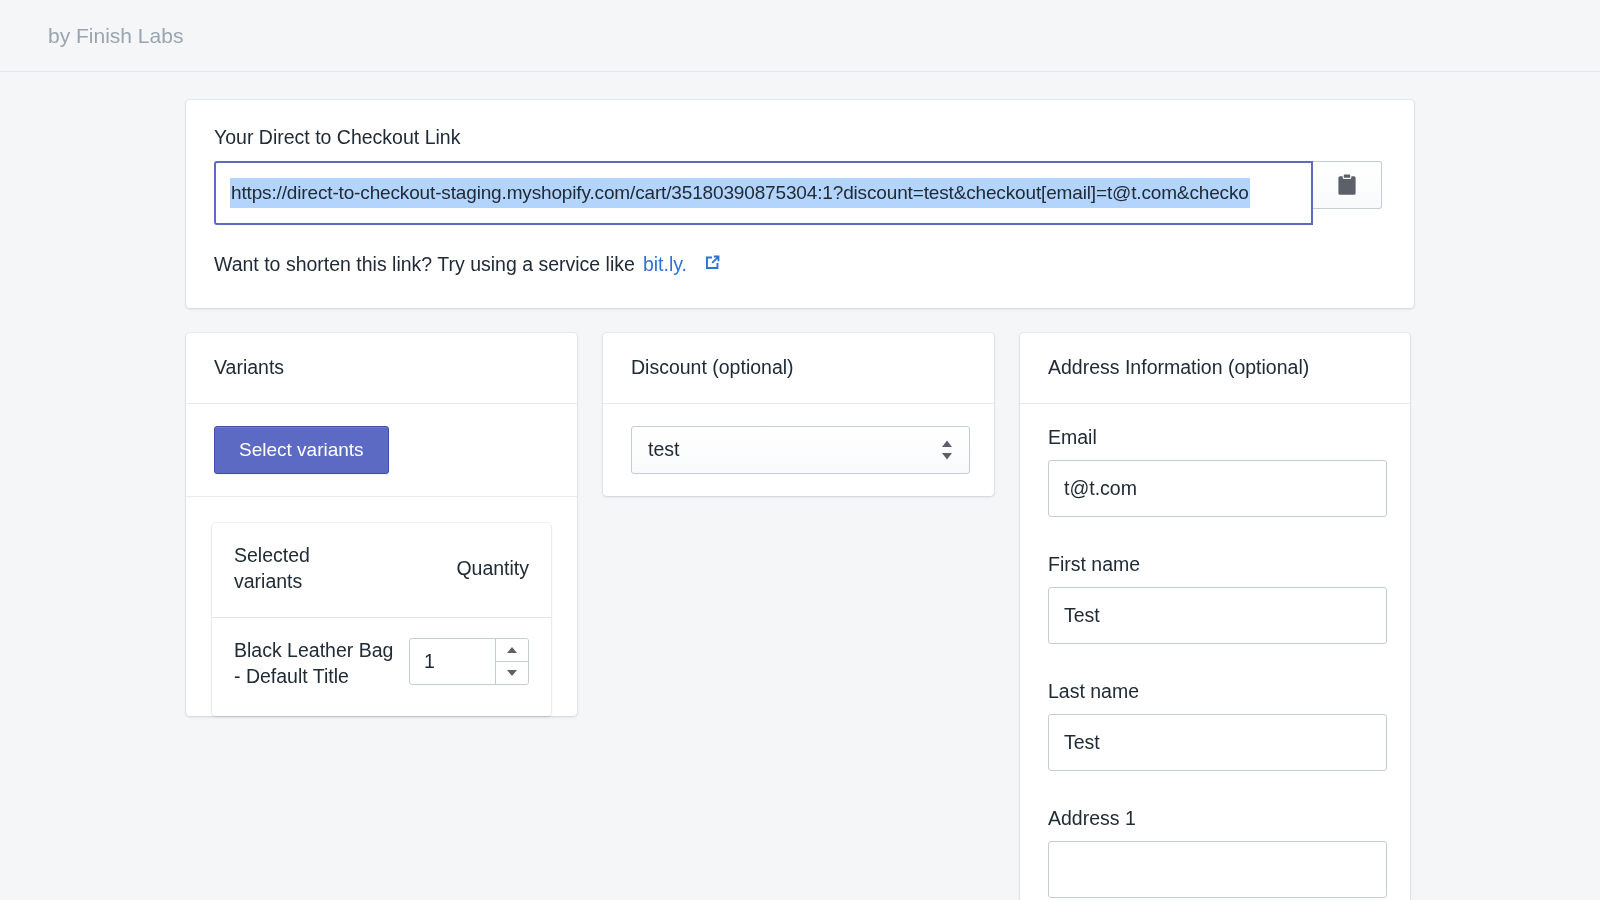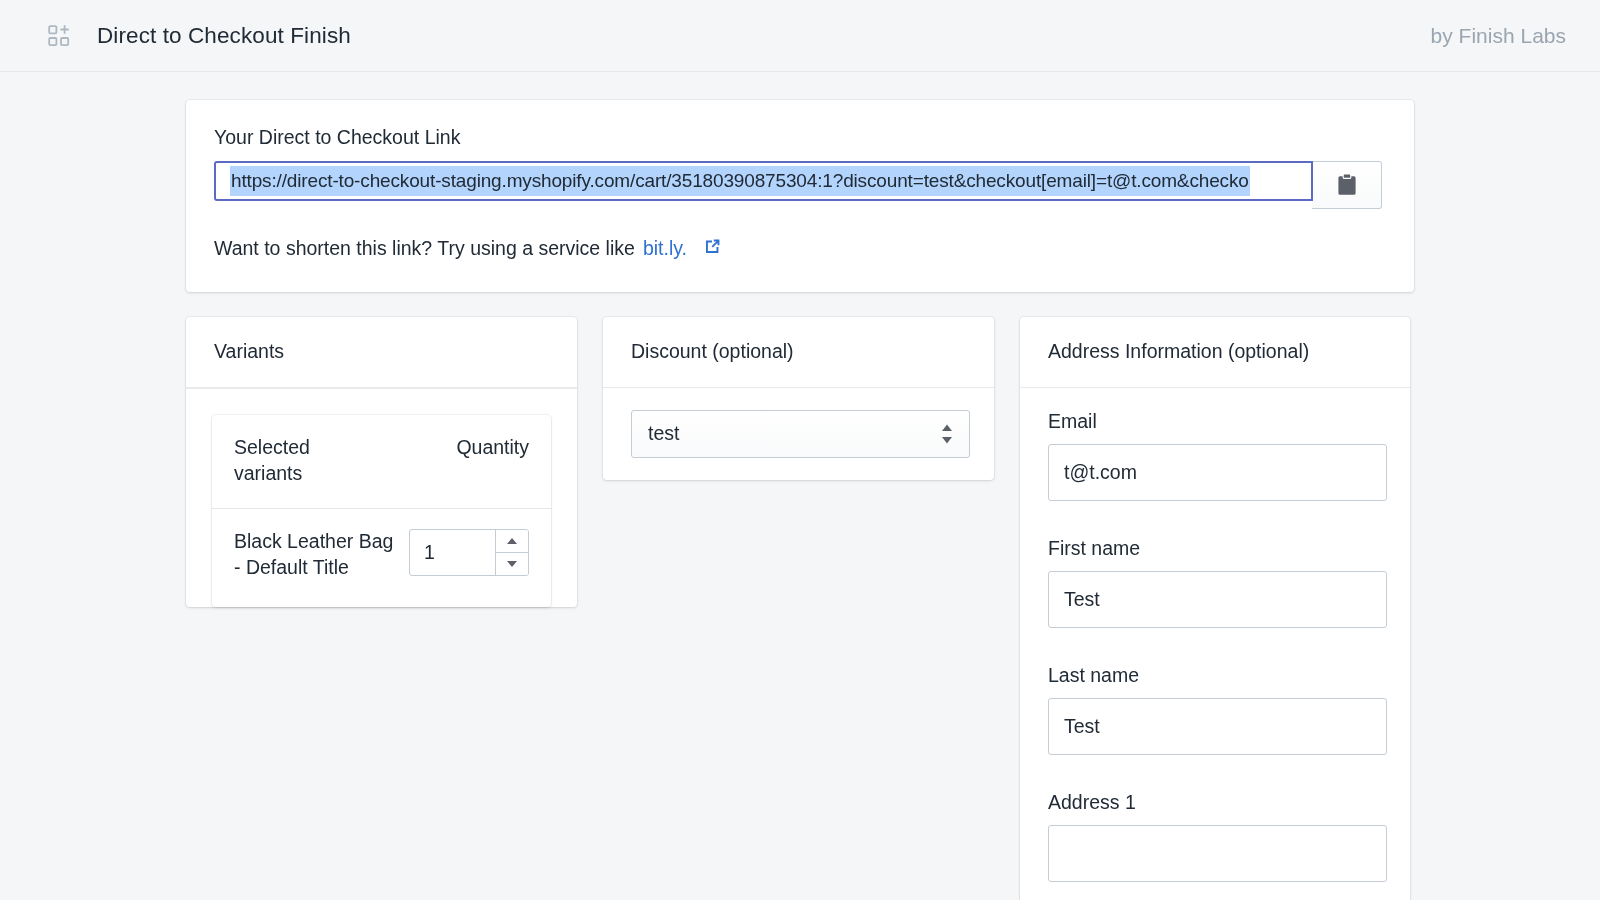--- a/index.html
+++ b/index.html
@@ -103,21 +103,21 @@
   }
   .url-input-wrap {
     flex: 1;
     min-width: 0;
     position: relative;
     border: 2px solid #5c6ac4;
     border-radius: 3px 0 0 3px;
     background: #ffffff;
     display: flex;
     align-items: center;
-    height: 40px;
+    height: 64px;
     overflow: hidden;
   }
   .url-text {
     font-size: 19px;
     color: #212b36;
     background: #b3d4fc;
     white-space: nowrap;
     padding: 2px 1px;
     margin-left: 14px;
     line-height: 1.35;
@@ -191,20 +191,21 @@
     background: #ffffff;
     border-radius: 4px;
     box-shadow: 0 0 0 1px rgba(63,63,68,0.06),
                 0 1px 3px 0 rgba(63,63,68,0.13);
   }
   .vtable-head {
     display: flex;
     padding: 20px 22px 22px 22px;
     border-bottom: 1px solid #e3e6ea;
     gap: 10px;
+    align-items: center;
   }
   .vtable-head .th-left {
     flex: 1;
     font-size: 19.5px;
     color: #212b36;
     line-height: 1.33;
     max-width: 120px;
   }
   .vtable-head .th-right {
     font-size: 19.5px;
@@ -312,31 +313,20 @@
     font-family: "Liberation Sans", sans-serif;
     color: #212b36;
     padding: 0 15px;
     outline: none;
   }
 </style>
 </head>
 <body>
 
 <div class="topbar">
-  <div class="topbar-left">
-    <span class="app-icon">
-      <svg class="app-icon" viewBox="0 0 22 22" xmlns="http://www.w3.org/2000/svg">
-        <rect x="1.2" y="1.2" width="7.2" height="7.2" rx="1.1" fill="none" stroke="#aeb8c2" stroke-width="1.8"></rect>
-        <rect x="1.2" y="13.0" width="7.2" height="7.2" rx="1.1" fill="none" stroke="#aeb8c2" stroke-width="1.8"></rect>
-        <rect x="13.0" y="13.0" width="7.2" height="7.2" rx="1.1" fill="none" stroke="#aeb8c2" stroke-width="1.8"></rect>
-        <path d="M16.6 1.0 L16.6 8.0 M13.1 4.5 L20.1 4.5" stroke="#aeb8c2" stroke-width="1.8" stroke-linecap="round"></path>
-      </svg>
-    </span>
-    <span class="app-title">Direct to Checkout Finish</span>
-  </div>
   <span class="app-author">by Finish Labs</span>
 </div>
 
 <div class="page">
   <div class="content">
 
     <div class="card link-card">
       <span class="field-label">Your Direct to Checkout Link</span>
 
       <div class="url-row">
@@ -367,20 +357,23 @@
     </div>
 
     <div class="columns">
 
       <div class="col-variants">
         <div class="card">
           <div class="card-section">
             <div class="card-heading">Variants</div>
           </div>
           <div class="card-divider"></div>
+          <div class="card-section">
+            <button class="btn-primary">Select variants</button>
+          </div>
           <div class="card-divider"></div>
 
           <div class="subcard">
             <div class="vtable-head">
               <div class="th-left">Selected variants</div>
               <div class="th-right">Quantity</div>
             </div>
             <div class="vtable-row">
               <div class="vrow-name">Black Leather Bag - Default Title</div>
               <div class="stepper">

